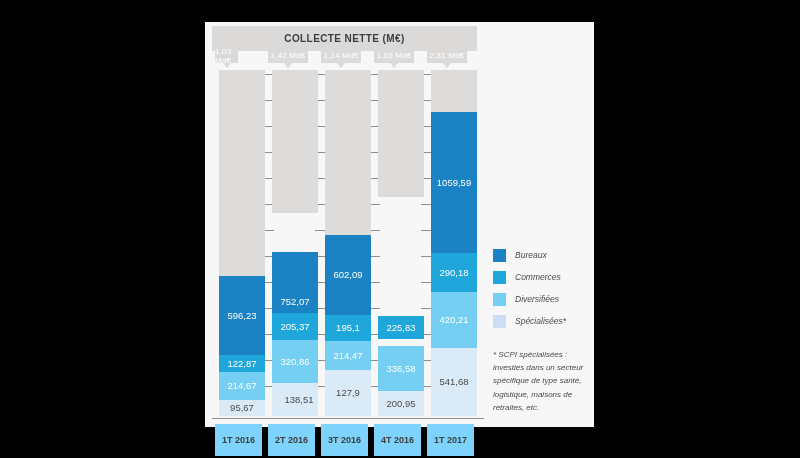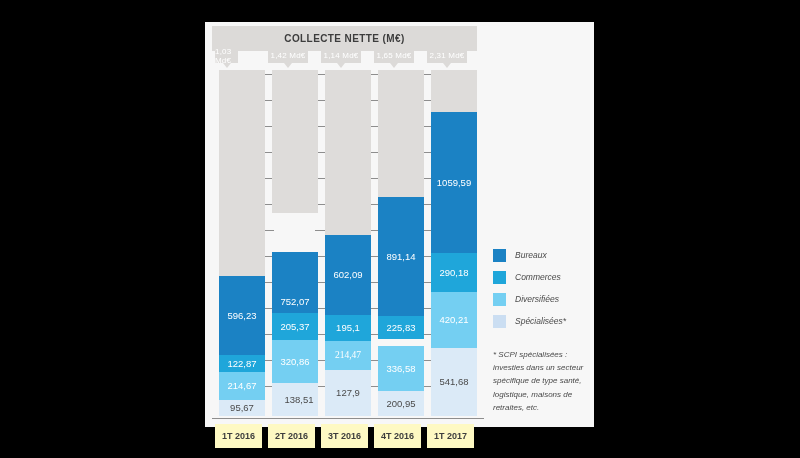--- a/index.html
+++ b/index.html
@@ -117,22 +117,22 @@
     top: 396px;
     width: 272px;
     height: 1px;
     background: #8e8e8e;
   }
 
   
   .cat-chip {
     position: absolute;
     top: 402px;
-    height: 24px;
-    background: #fef9c3;
+    height: 32px;
+    background: #7dd3fc;
     display: flex;
     align-items: center;
     justify-content: center;
     font-size: 9px;
     font-weight: bold;
     color: #3d3d3d;
   }
 
   
   #legend {
@@ -282,27 +282,26 @@
       <div class="seg bureaux" style="top:143px;height:100px;margin-top:39px;">752,07</div>
       <div class="seg commerces" style="top:243px;height:27px;">205,37</div>
       <div class="seg diversifiees" style="top:270px;height:43px;">320,86</div>
       <div class="seg specialisees" style="top:313px;height:33px;padding-left:8px;">138,51</div>
     </div>
 
     <div class="col" style="left:113px;">
       <div class="ghost" style="height:165px;"></div>
       <div class="seg bureaux" style="top:165px;height:80px;">602,09</div>
       <div class="seg commerces" style="top:245px;height:26px;">195,1</div>
-      <div class="seg diversifiees" style="top:271px;height:29px;font-family:Liberation Serif, serif;">214,47</div>
+      <div class="seg diversifiees" style="top:271px;height:29px;">214,47</div>
       <div class="seg specialisees" style="top:300px;height:46px;">127,9</div>
     </div>
 
     <div class="col" style="left:166px;">
       <div class="ghost" style="height:127px;"></div>
-      <div class="seg bureaux" style="top:127px;height:119px;">891,14</div>
       <div class="seg commerces" style="top:246px;height:23px;">225,83</div>
       <div class="seg diversifiees" style="top:276px;height:45px;">336,58</div>
       <div class="seg specialisees" style="top:321px;height:25px;">200,95</div>
     </div>
 
     <div class="col" style="left:219px;">
       <div class="ghost" style="height:42px;"></div>
       <div class="seg bureaux" style="top:42px;height:141px;">1059,59</div>
       <div class="seg commerces" style="top:183px;height:39px;">290,18</div>
       <div class="seg diversifiees" style="top:222px;height:56px;">420,21</div>

